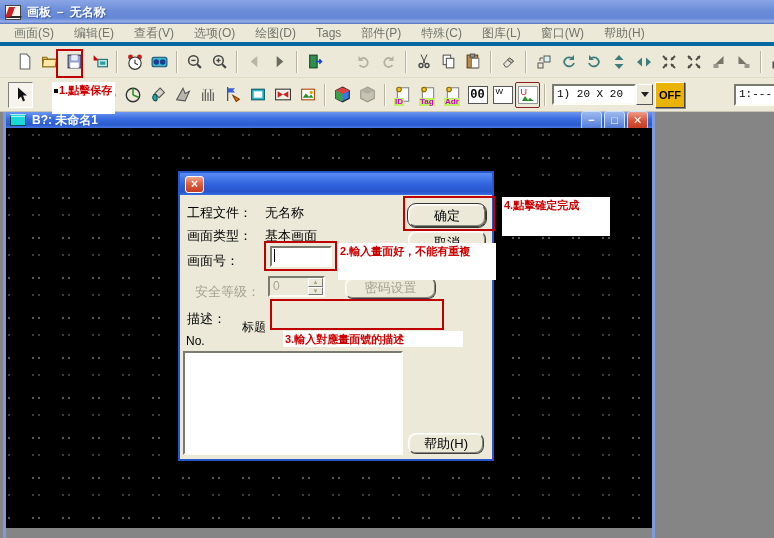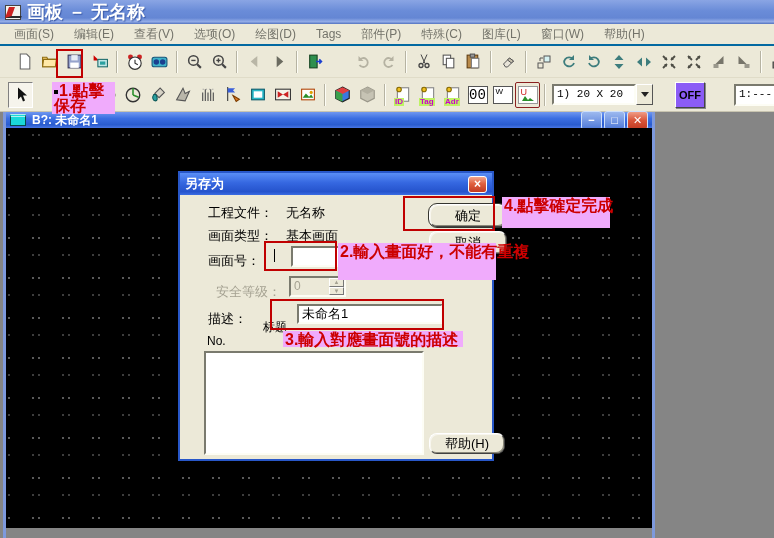--- a/index.html
+++ b/index.html
@@ -3,45 +3,45 @@
 <meta charset="utf-8">
 <style>
   * { margin:0; padding:0; box-sizing:border-box; }
   html,body { width:774px; height:538px; overflow:hidden; }
   body { position:relative; font-family:"Liberation Sans","DejaVu Sans",sans-serif; background:#ece9d8; }
 
   
   .titlebar { position:absolute; left:0; top:0; width:774px; height:24px;
     background:linear-gradient(180deg,#8aa5e4 0%,#6a8cd8 45%,#6486d4 75%,#93ace7 90%,#5272c0 100%);
     display:flex; align-items:center; padding-left:5px; }
-  .titlebar .ttl { color:#fff; font-weight:bold; font-size:18px; margin-left:6px; text-shadow:1px 1px 1px #3a5aa8;text-align:center; }
+  .titlebar .ttl { color:#fff; font-weight:bold; font-size:12px; margin-left:6px; text-shadow:1px 1px 1px #3a5aa8;text-align:center; }
   .appicon { width:16px; height:15px; position:relative; background:#f4f4ee; border:1px solid #444; }
   .appicon:before { content:""; position:absolute; left:1px; top:1px; width:10px; height:9px; border-left:6px solid #c22; border-bottom:2px solid #2a2a2a; transform:skewX(-20deg); }
-  .menubar { position:absolute; left:0; top:24px; width:774px; height:22px; background:#ece9d8; border-bottom:2px solid #0369a1; display:flex; align-items:center; padding-left:4px; }
+  .menubar { position:absolute; left:0; top:24px; width:774px; height:22px; background:#ece9d8; border-bottom:4px solid #0369a1; display:flex; align-items:center; padding-left:4px; }
   .menubar span { font-size:12px; color:#73736a; padding:0 10px; line-height:22px; }
 
   
   .toolbar { position:absolute; left:0; width:774px; background:#ece9d8; display:flex; align-items:center; }
   #tb1 { top:46px; height:32px; border-bottom:1px solid #e0dcc8; padding-left:12px; }
   #tb2 { top:78px; height:34px; border-bottom:1px solid #c8c4b0; padding-left:8px; }
   .cell { width:25px; height:26px; display:flex; align-items:center; justify-content:center; flex:none; }
   .cell svg { display:block; }
   .sep { width:2px; height:22px; border-left:1px solid #b6b3a2; border-right:1px solid #fdfdf6; margin:0 4px; flex:none; }
   .gap24 { width:24px; flex:none; } .gap60 { width:62px; flex:none; }
   .pressed { border:1px solid; border-color:#808080 #fff #fff #808080; background:#f6f4ec; }
   .labicon { position:relative; width:25px; }
   .labicon .lab { position:absolute; left:4px; bottom:2px; font-size:8px; font-weight:bold; color:#cc00cc; background:#bef264; line-height:8px; padding:0 1px; }
-  .mini { font-size:14px; font-weight:normal; color:#000; }
+  .mini { font-size:12px; font-weight:bold; color:#000; }
   .whitebox { background:#fff; border:1px solid #555; padding:0 2px; display:flex; align-items:center; justify-content:center; }
   .ured { border:1px solid #8b2020; border-radius:2px; }
   .combo { display:flex; align-items:center; height:21px; flex:none; margin:0 2px; }
   .combo .cval { width:84px; height:21px; background:#fff; border:2px solid; border-color:#7a7a6e #fdfdf5 #fdfdf5 #7a7a6e; font-size:11px; padding:2px 3px; font-family:"Liberation Mono","DejaVu Sans Mono",monospace; }
   .combo .cbtn { width:17px; height:21px; background:#ece9d8; border:1px solid; border-color:#fff #555 #555 #fff; display:flex; align-items:center; justify-content:center; }
   .arrow-dn { width:0; height:0; border:4px solid transparent; border-top:5px solid #222; margin-top:4px; }
-  .offbtn { width:30px; height:26px; background:#8b5cf6; border:1px solid; border-color:#fff #444 #444 #fff; box-shadow:1px 1px 0 #888; font-size:11px; font-weight:bold; display:flex; align-items:center; justify-content:center; margin-left:20px; flex:none; }
+  .offbtn { width:30px; height:26px; background:#eab308; border:1px solid; border-color:#fff #444 #444 #fff; box-shadow:1px 1px 0 #888; font-size:11px; font-weight:bold; display:flex; align-items:center; justify-content:center; margin-left:0; flex:none; }
   .scalebox { position:absolute; right:-6px; top:84px; width:46px; height:22px; background:#fff; border:2px solid; border-color:#7a7a6e #fdfdf5 #fdfdf5 #7a7a6e; font-size:11px; padding:2px 3px; font-family:"Liberation Mono","DejaVu Sans Mono",monospace; }
 
   
   #workspace { position:absolute; left:0; top:112px; width:774px; height:426px; background:#858585; }
   #docwin { position:absolute; left:3px; top:0; width:652px; height:426px; border-left:3px solid #7e99dc; border-right:3px solid #7e99dc; }
   .doctitle { height:16px; background:linear-gradient(180deg,#6f97f0 0%,#3b6ee2 40%,#2a5ccf 80%,#4a77e4 100%);
     display:flex; align-items:center; padding:0 4px; }
   .doctitle .ttl { color:#fff; font-weight:bold; font-size:12px; margin-left:6px; flex:1; }
   .docicon { width:16px; height:12px; background:#1ad8d8; border:1px solid #0a4a4a; border-top:3px double #b0f0f0; }
   .wbtn { width:21px; height:19px; border:1px solid #cfe0fa; border-radius:3px; margin-left:2px; color:#fff; font-size:11px; font-weight:bold; display:flex; align-items:center; justify-content:center;
@@ -57,37 +57,37 @@
     background-position:12px 10px,18px 10px,12px 27px,18px 27px; }
 
   
   #dialog { position:absolute; left:178px; top:171px; width:316px; height:290px; z-index:10;
     border:2px solid #2857c8; background:#ece9d8; box-shadow:2px 2px 4px rgba(0,0,0,.4); }
   .dlgtitle { height:22px; background:linear-gradient(180deg,#5a8ef5 0%,#3567e0 45%,#2553cc 85%,#3b6ce4 100%);
     display:flex; align-items:center; padding:0 5px; }
   .dlgtitle .ttl { color:#fff; font-weight:bold; font-size:13px; flex:1; }
   .dlgclose { width:19px; height:17px; border:1px solid #fff; border-radius:3px; color:#fff; font-size:12px; font-weight:bold; display:flex; align-items:center; justify-content:center;
     background:linear-gradient(180deg,#f2a58c,#e0603f 45%,#c23a22); }
-  .dlgbody { position:relative; width:256px; height:264px; font-size:13px;margin-left:21px; }
+  .dlgbody { position:relative; width:256px; height:264px; font-size:13px; }
   .dlbl { position:absolute; color:#000; }
   .dval { position:absolute; color:#000; }
   .disabled { color:#a5a292 !important; }
   .inputbox { position:absolute; background:#fff; border:2px solid; border-color:#7a7a6e #fdfdf5 #fdfdf5 #7a7a6e; font-size:13px; font-family:"Liberation Sans","DejaVu Sans",sans-serif; padding:1px 3px; }
   .btn3d { position:absolute; background:#ece9d8; font-size:13px; color:#000; text-align:center;
     border-top:1px solid #fff; border-left:1px solid #fff; border-right:1px solid #404040; border-bottom:1px solid #404040;
     box-shadow:inset 1px 1px 0 #f8f6ee, inset -1px -1px 0 #8a887a; display:flex; align-items:center; justify-content:center;border-radius:8px; }
   .btn3d.default { outline:1px solid #35352f; }
   .spinner { position:absolute; display:flex; border:2px solid; border-color:#7a7a6e #fdfdf5 #fdfdf5 #7a7a6e; background:#ece9d8; }
   .spinner .num { width:38px; font-size:12px; color:#a5a292; padding:1px 3px; }
   .spinner .ud { display:flex; flex-direction:column; }
   .spinner .ud div { width:15px; height:8.5px; background:#ece9d8; border:1px solid; border-color:#fff #777 #777 #fff; font-size:6px; color:#a5a292; line-height:6px; text-align:center; }
   .listbox { position:absolute; background:#fff; border:2px solid; border-color:#7a7a6e #fdfdf5 #fdfdf5 #7a7a6e; }
 
   
-  .ann { position:absolute; background:#f0abfc; color:#cc0000; font-size:16px; font-weight:bold; z-index:20; line-height:15px; padding:1px 2px; white-space:nowrap; }
+  .ann { position:absolute; background:#ffffff; color:#cc0000; font-size:11px; font-weight:bold; z-index:20; line-height:15px; padding:1px 2px; white-space:nowrap; }
   .redbox { position:absolute; border:2px solid #c00000; z-index:25; pointer-events:none; }
   .caret { position:absolute; width:1px; height:13px; background:#000; z-index:26; }
   .sq { display:inline-block; width:4px; height:4px; background:#000; margin-right:1px; vertical-align:middle; }
 </style>
 </head>
 <body>
 
 <div class="titlebar">
   <div class="appicon"></div>
   <span class="ttl">画板 － 无名称</span>
@@ -424,21 +424,20 @@
       <div class="wbtn">−</div>
       <div class="wbtn">□</div>
       <div class="wbtn close">✕</div>
     </div>
     <div id="canvas"></div>
   </div>
 </div>
 
 <div id="dialog">
   <div class="dlgtitle">
-    <span class="ttl">另存为</span>
     <div class="dlgclose">
         <span>×</span>
       </div>
   </div>
   <div class="dlgbody">
     <span class="dlbl" style="left:7px;top:9px;">工程文件：</span>
     <span class="dval" style="left:85px;top:9px;">无名称</span>
     <span class="dlbl" style="left:7px;top:32px;">画面类型：</span>
     <span class="dval" style="left:85px;top:32px;">基本画面</span>
 
@@ -446,45 +445,47 @@
     <input class="inputbox" style="left: 90px; top: 51px; width: 62px; height: 21px;" value="">
 
     <span class="dlbl disabled" style="left:15px;top:88px;">安全等级：</span>
     <div class="spinner" style="left:88px;top:81px;">
       <div class="num">0</div>
       <div class="ud">
           <div>▲</div>
           <div>▼</div>
         </div>
     </div>
+    <div class="btn3d" style="left:165px;top:82px;width:91px;height:22px;">
+        <span class="disabled">密码设置</span>
+      </div>
 
     <div class="btn3d default" style="left:228px;top:9px;width:78px;height:23px;">
         <span>确定</span>
       </div>
     <div class="btn3d" style="left:228px;top:36px;width:78px;height:23px;">
         <span>取消</span>
       </div>
 
     <span class="dlbl" style="left:7px;top:115px;">描述：</span>
-    <input class="inputbox" style="left: 96px; top: 109px; width: 146px; height: 20px;" value="未命名1">
 
     <span class="dlbl" style="left:6px;top:139px;font-size:12px;">No.</span>
     <span class="dlbl" style="left:62px;top:124px;font-size:12px;">标题</span>
     <div class="listbox" style="left:3px;top:156px;width:220px;height:104px;"></div>
 
     <div class="btn3d" style="left:228px;top:238px;width:76px;height:21px;">
         <span>帮助(H)</span>
       </div>
   </div>
 </div>
 
 <div class="redbox" style="left:56px;top:49px;width:27px;height:29px;"></div>
 <div class="ann" style="left:52px;top:82px;width:63px;height:32px;white-space:normal;"><span class="sq"></span><span>1.點擊保存</span></div>
 
 <div class="redbox" style="left:403px;top:196px;width:92px;height:35px;"></div>
-<div class="ann" style="left:502px;top:197px;width:108px;height:31px;"><span>4.點擊確定完成</span></div>
+<div class="ann" style="left:502px;top:197px;width:108px;height:39px;"><span>4.點擊確定完成</span></div>
 
 <div class="redbox" style="left:264px;top:241px;width:73px;height:30px;"></div>
 <div class="caret" style="left:274px;top:249px;"></div>
 <div class="ann" style="left:338px;top:243px;width:158px;height:37px;"><span>2.輸入畫面好，不能有重複</span></div>
 
 <div class="redbox" style="left:270px;top:299px;width:174px;height:31px;"></div>
 <div class="ann" style="left:283px;top:331px;width:180px;height:16px;"><span>3.輸入對應畫面號的描述</span></div>
 
 </body></html>

